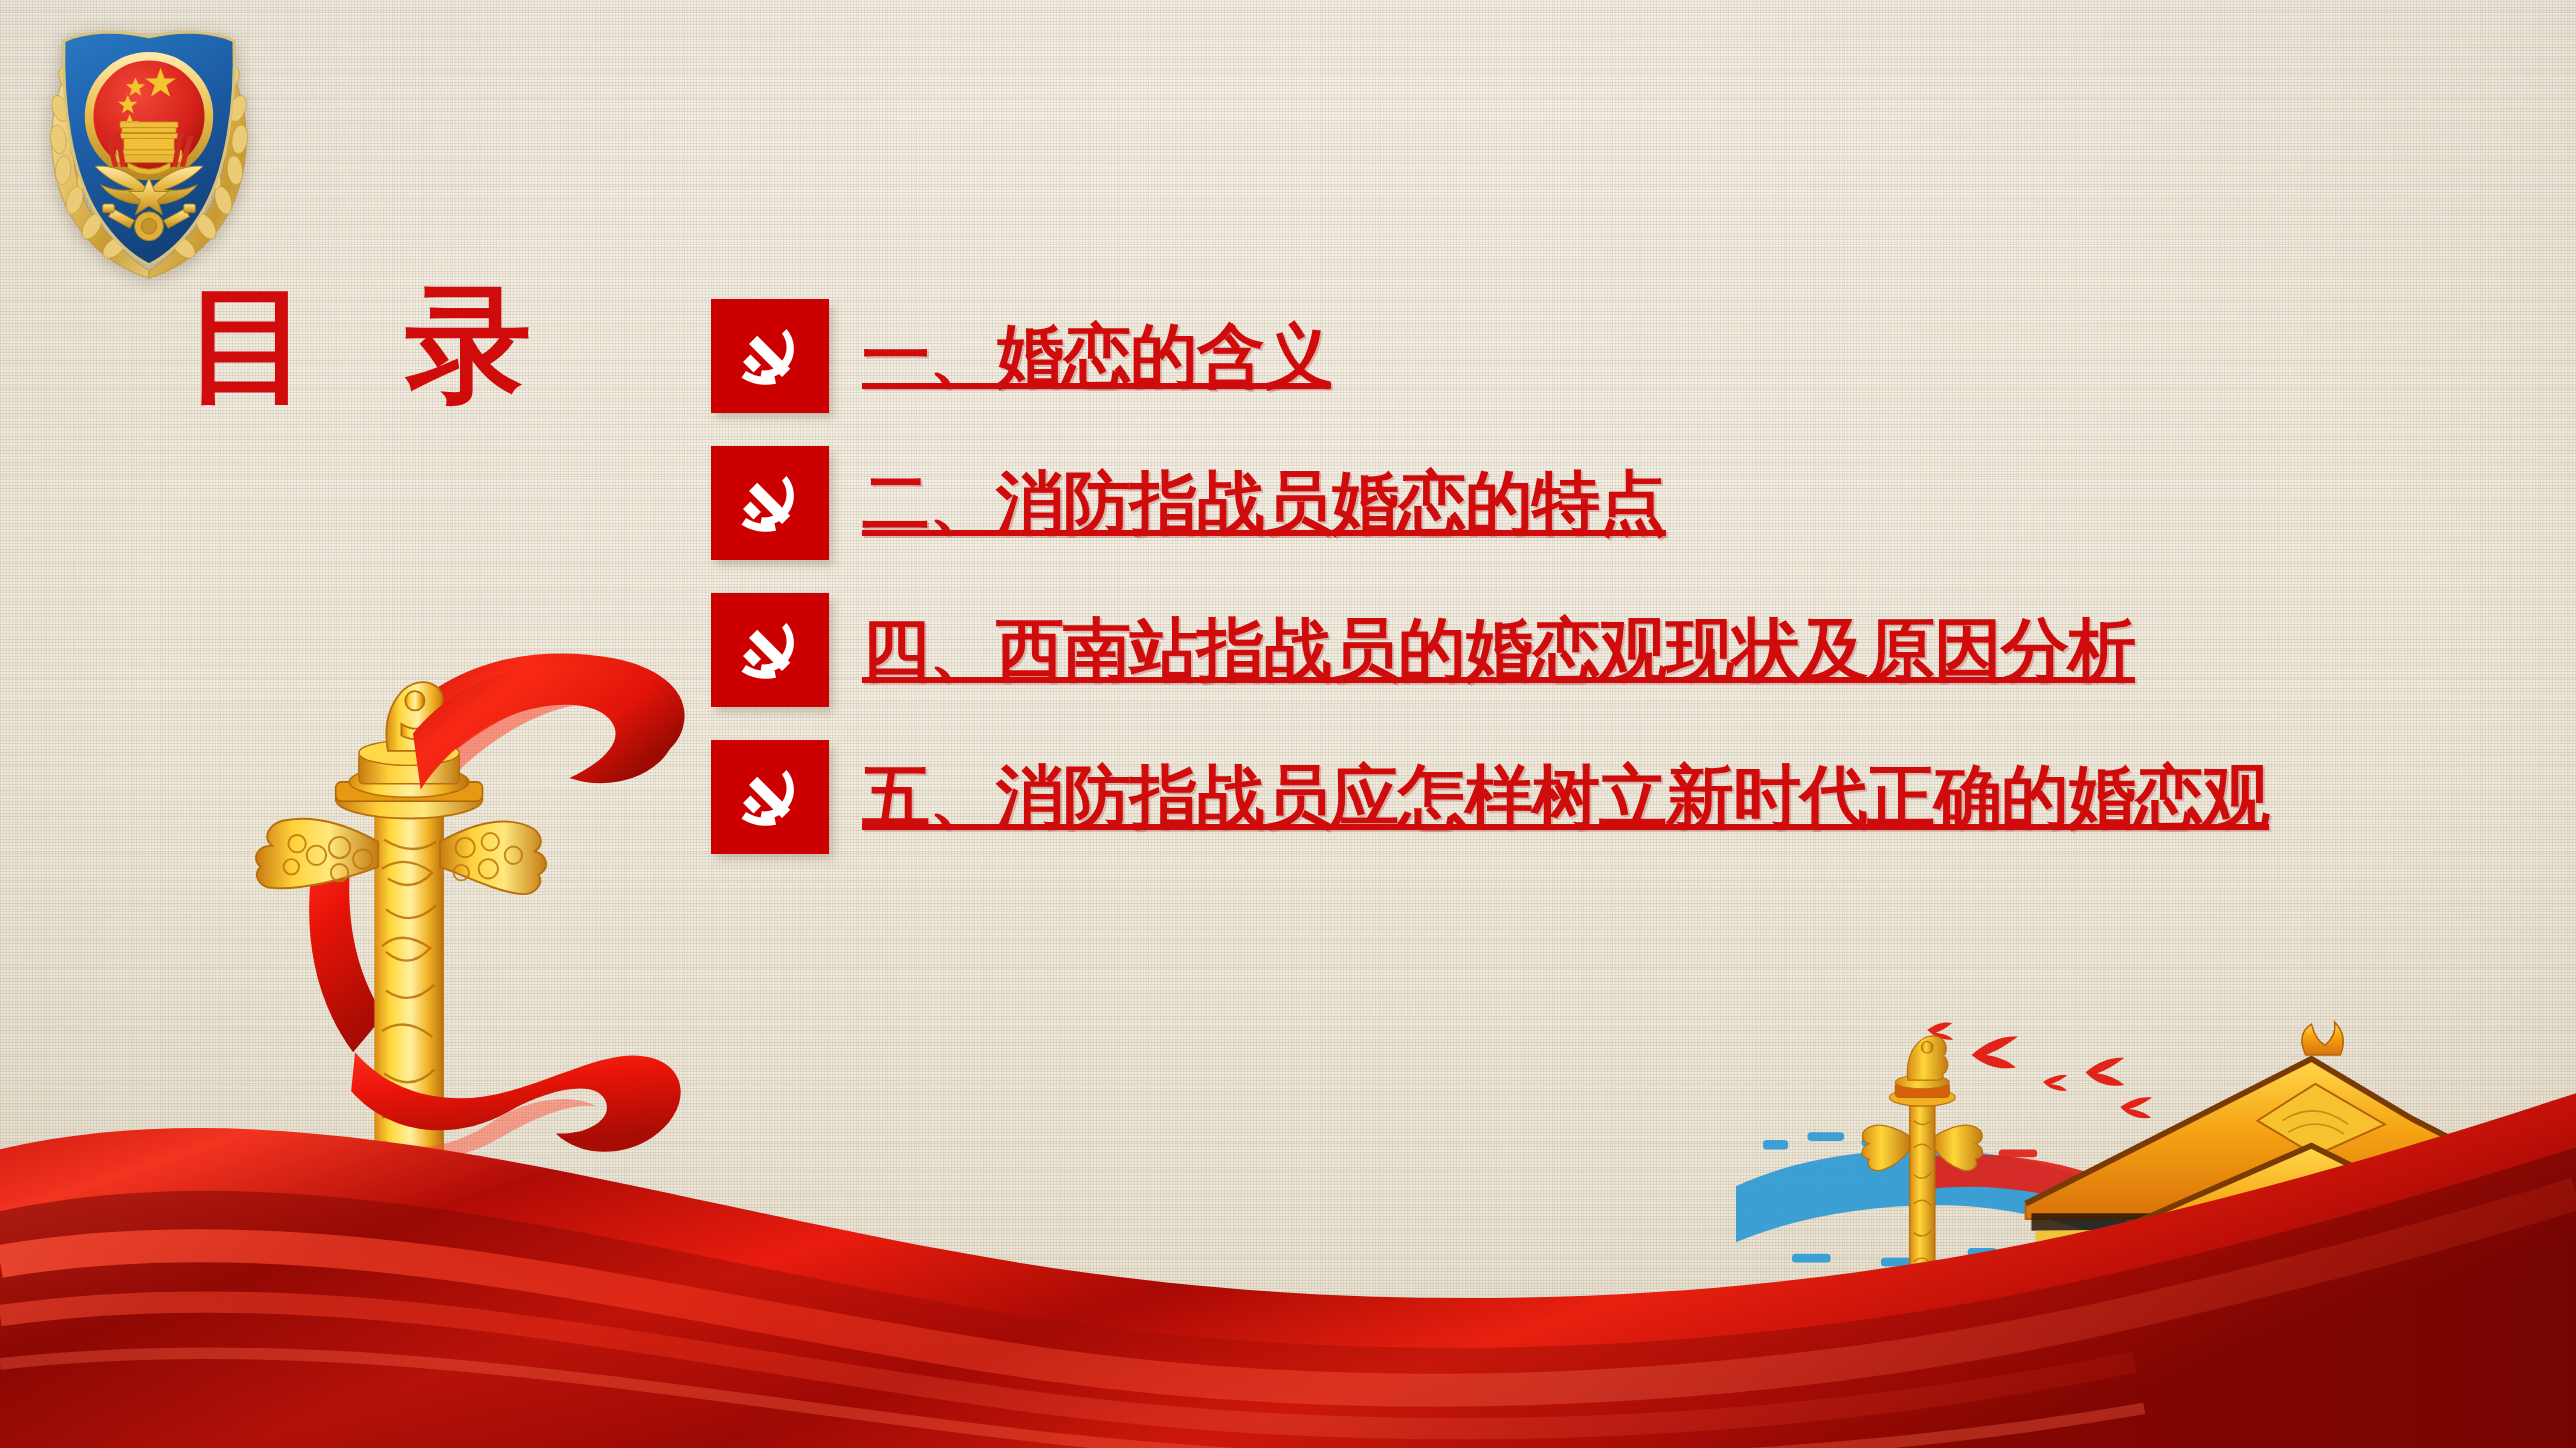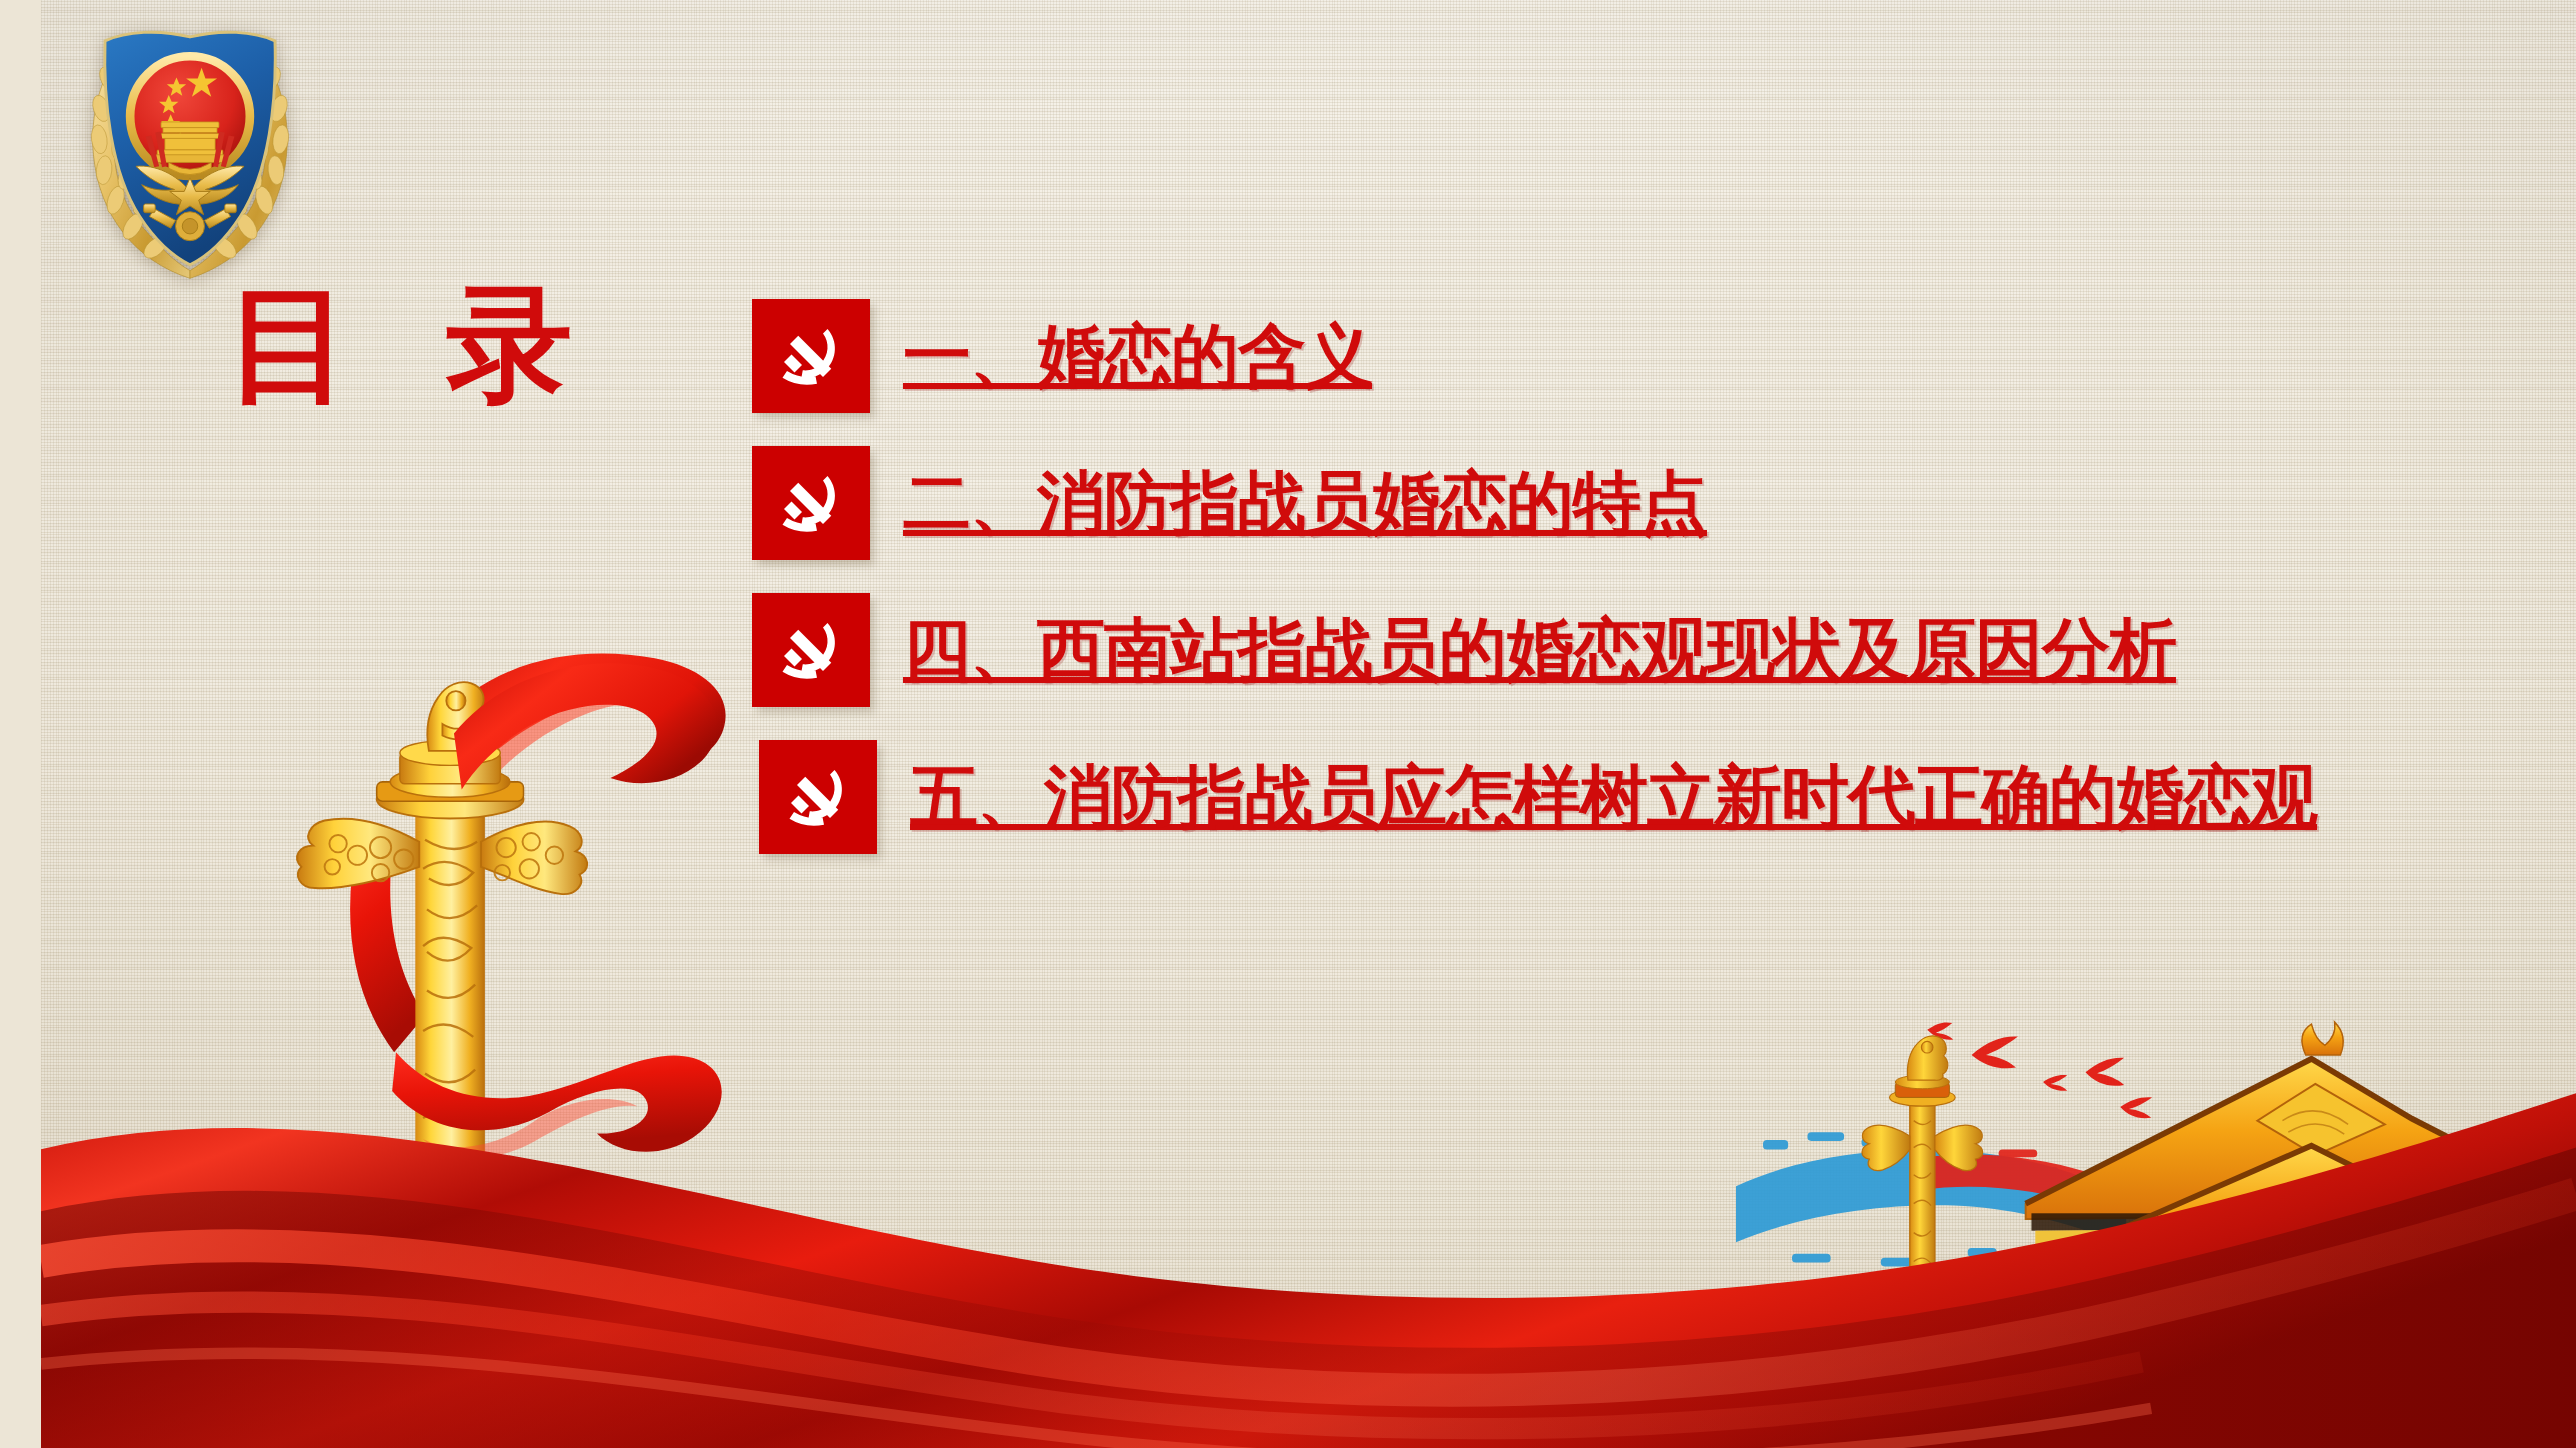--- a/index.html
+++ b/index.html
@@ -10,21 +10,20 @@
     background:#ece5d6;
     position:relative;
   }
 
   
   #slide{
     position:absolute; inset:0;
     background:
       linear-gradient(180deg, rgba(255,255,255,0.30) 0%, rgba(255,255,255,0.0) 22%, rgba(214,202,178,0.16) 100%),
       radial-gradient(ellipse 140% 90% at 50% 35%, #f3eee3 0%, #ece5d5 55%, #e3dac6 100%);
-    margin-left: 41px;
   }
   #linen{
     position:absolute; inset:0;
     background-image:
       repeating-linear-gradient(0deg, rgba(163,148,118,0.16) 0px, rgba(163,148,118,0.16) 1px, rgba(255,255,255,0.12) 1px, rgba(255,255,255,0.12) 2.9px),
       repeating-linear-gradient(90deg, rgba(158,143,113,0.14) 0px, rgba(158,143,113,0.14) 1px, rgba(255,255,255,0.10) 1px, rgba(255,255,255,0.10) 2.9px),
       repeating-linear-gradient(0deg, rgba(150,135,105,0.06) 0px, rgba(150,135,105,0.06) 5.8px, transparent 5.8px, transparent 12.6px);
     opacity:.95;
     pointer-events:none;
   }
@@ -49,21 +48,21 @@
   #title-en{
     margin-top:33px; margin-left:50px;
     font-family:"Liberation Sans","DejaVu Sans",sans-serif;
     font-weight:700; font-size:71px; line-height:1;
     color:#d00b0b; letter-spacing:1px; white-space:nowrap;
   }
 
   
   #toc{ position:absolute; left:711px; top:299px; }
   .toc-row{ display:flex; align-items:center; height:114px; margin-bottom:33px; }
-  .toc-row:last-child{ margin-bottom:0;padding-left:7px; }
+  .toc-row:last-child{ margin-bottom:0; }
   .cpc-badge{
     width:118px; height:114px; flex:0 0 118px;
     background:#cc0000;
     box-shadow:4.8px 5.8px 8.7px rgba(110,90,60,.30);
     position:relative;
   }
   .cpc-badge svg{ position:absolute; left:50%; top:50%; transform:translate(-50%,-50%); width:75px; height:75px; }
   .toc-text{
     margin-left:33px;
     font-family:"DejaVu Sans","Liberation Sans",sans-serif;

